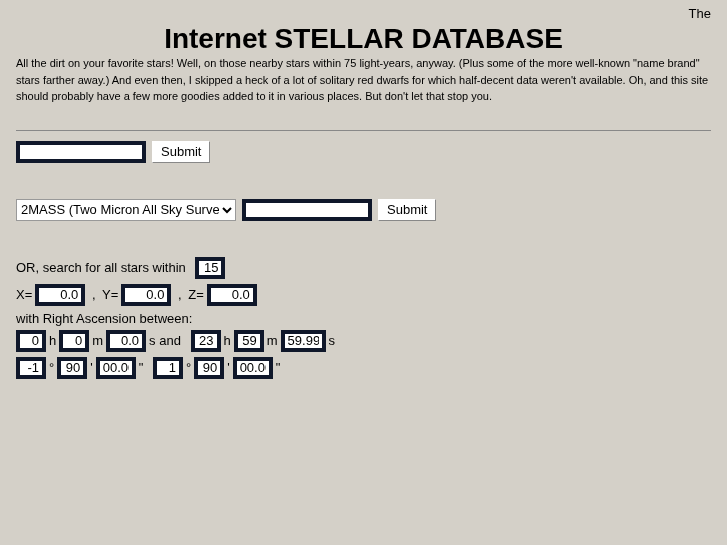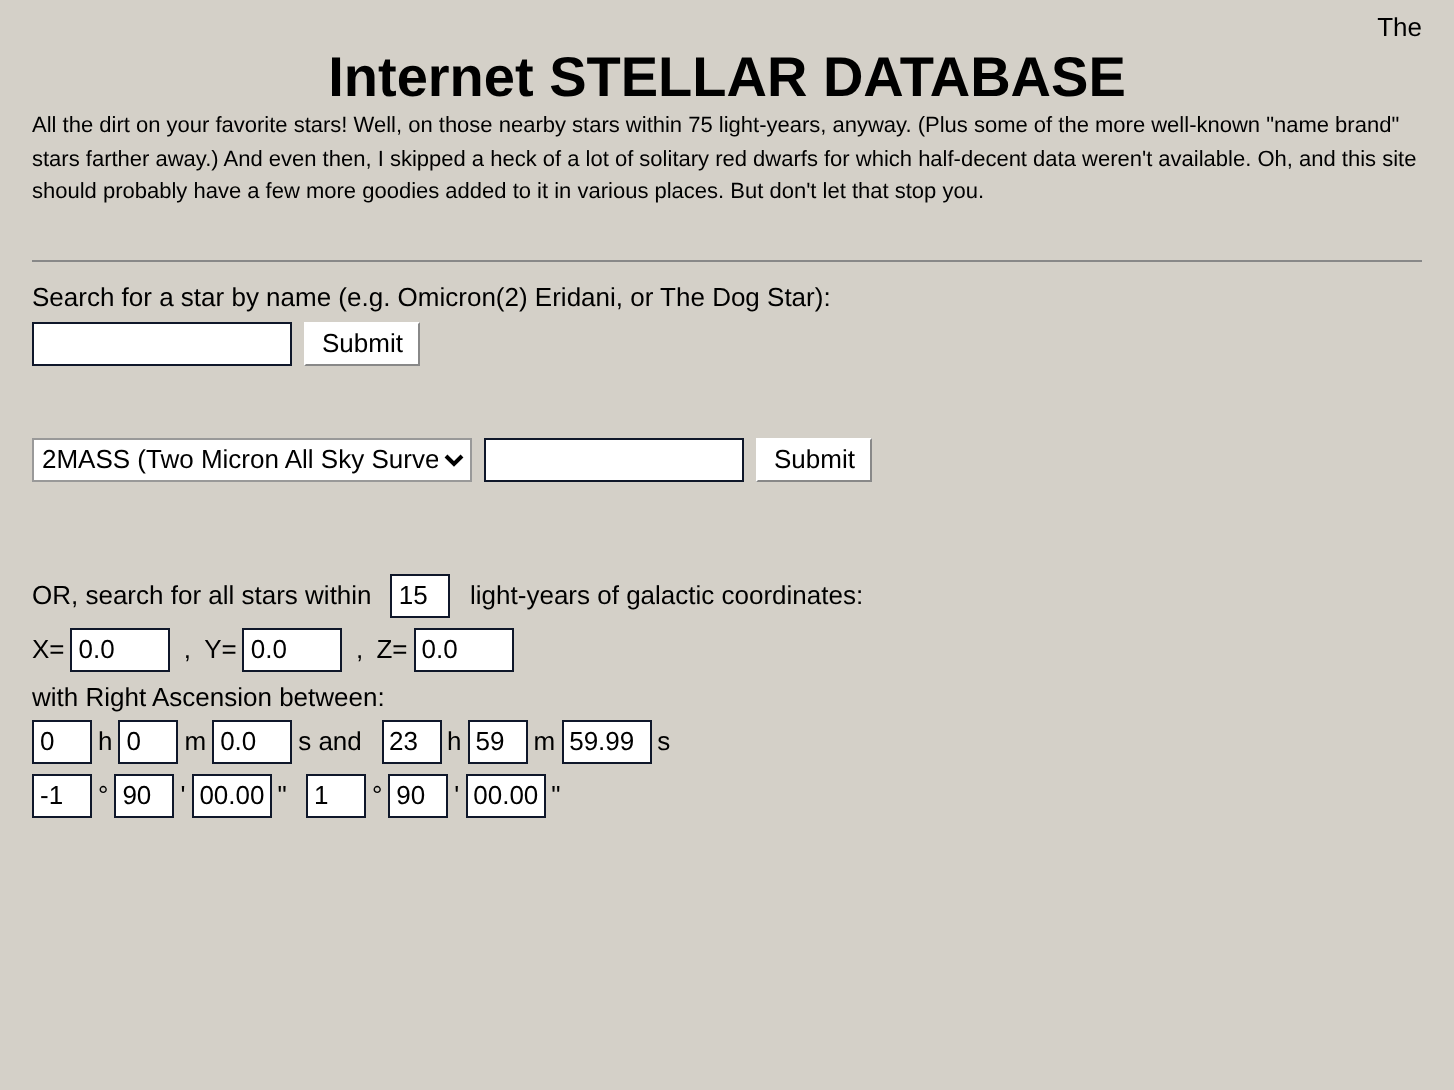--- a/index.html
+++ b/index.html
@@ -48,24 +48,25 @@
       font-size: 13px;
     }
     .search-row {
       display: flex;
       align-items: center;
       gap: 6px;
       margin-bottom: 4px;
     }
     input[type="text"] {
       height: 22px;
-      border: 1px solid #0f172a;
+      border: 4px solid #0f172a;
       background: #fff;
       font-size: 13px;
       padding: 1px 3px;
+      text-align: right;
     }
     input[type="text"].name-input {
       width: 130px;
     }
     input[type="text"].catalog-number-input {
       width: 130px;
     }
     input[type="text"].coord-input {
       width: 50px;
     }
@@ -94,21 +95,21 @@
       background: #fff;
       border: 1px solid #999;
       width: 220px;
     }
     .catalog-row {
       display: flex;
       align-items: center;
       gap: 6px;
     }
     .coord-section {
-      margin-top: 10px;
+      margin-top: 0;
     }
     .coord-row {
       display: flex;
       align-items: center;
       gap: 3px;
       margin-bottom: 5px;
       font-size: 13px;
     }
     .section-label {
       font-size: 13px;
@@ -136,21 +137,20 @@
 
 <div id="app">
   <div class="subtitle">The</div>
   <div class="main-title">Internet STELLAR DATABASE</div>
 
   <div class="description">All the dirt on your favorite stars!  Well, on those nearby stars within 75 light-years, anyway.  (Plus some of the more well-known "name brand" stars farther away.)  And even then, I skipped a heck of a lot of solitary red dwarfs for which half-decent data weren't available.  Oh, and this site should probably have a few more goodies added to it in various places.  But don't let that stop you.</div>
 
   <hr>
 
   <div class="search-section">
-    <div class="search-label">Search for a star by name (e.g. Omicron(2) Eridani, or The Dog Star):</div>
     <div class="search-row">
       <input type="text" class="name-input" value="" style="">
       <button class="submit-btn">Submit</button>
     </div>
   </div>
 
   <div class="spacer"></div>
 
   <div class="search-section">
     <div class="catalog-row">
@@ -162,21 +162,20 @@
   </div>
 
   <div class="spacer"></div>
 
   <div class="coord-section">
     <div class="coord-row">
       <span>OR, search for all stars within</span>
       &nbsp;
       <input type="text" class="small-input" value="15" style="">
       &nbsp;
-      <span>light-years of galactic coordinates:</span>
     </div>
     <div class="coord-row">
       <span>X=</span>
       <input type="text" class="coord-input" value="0.0" style="">
       &nbsp;,&nbsp;
       <span>Y=</span>
       <input type="text" class="coord-input" value="0.0" style="">
       &nbsp;,&nbsp;
       <span>Z=</span>
       <input type="text" class="coord-input" value="0.0" style="">

